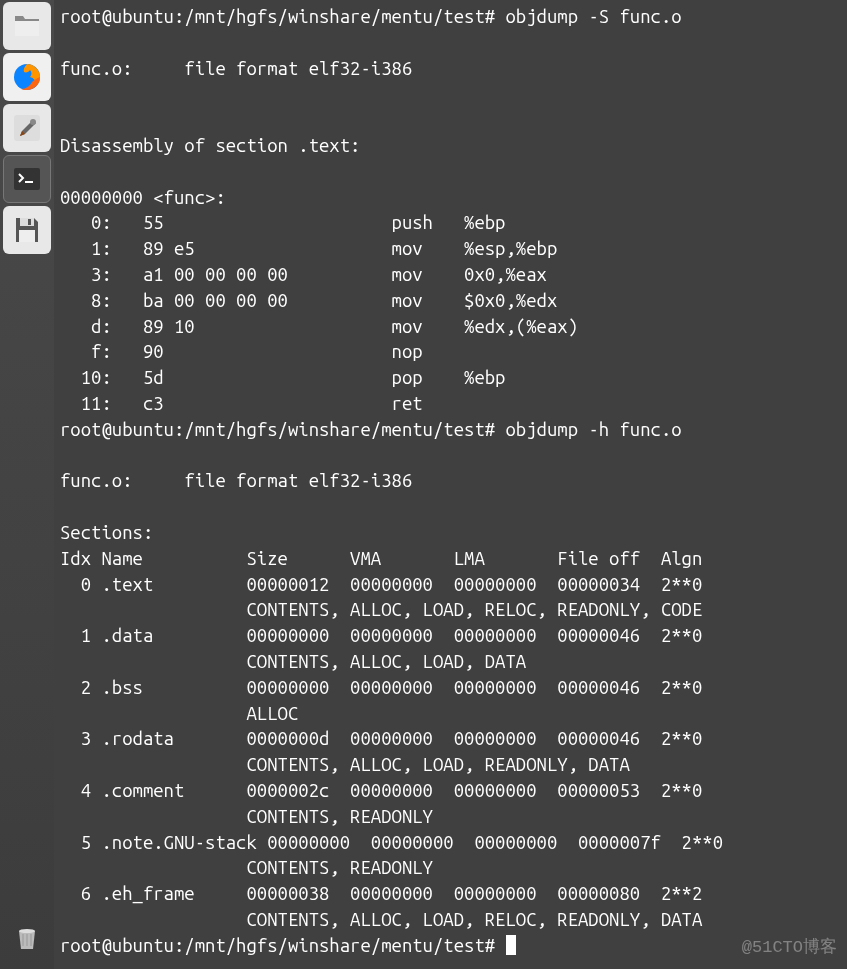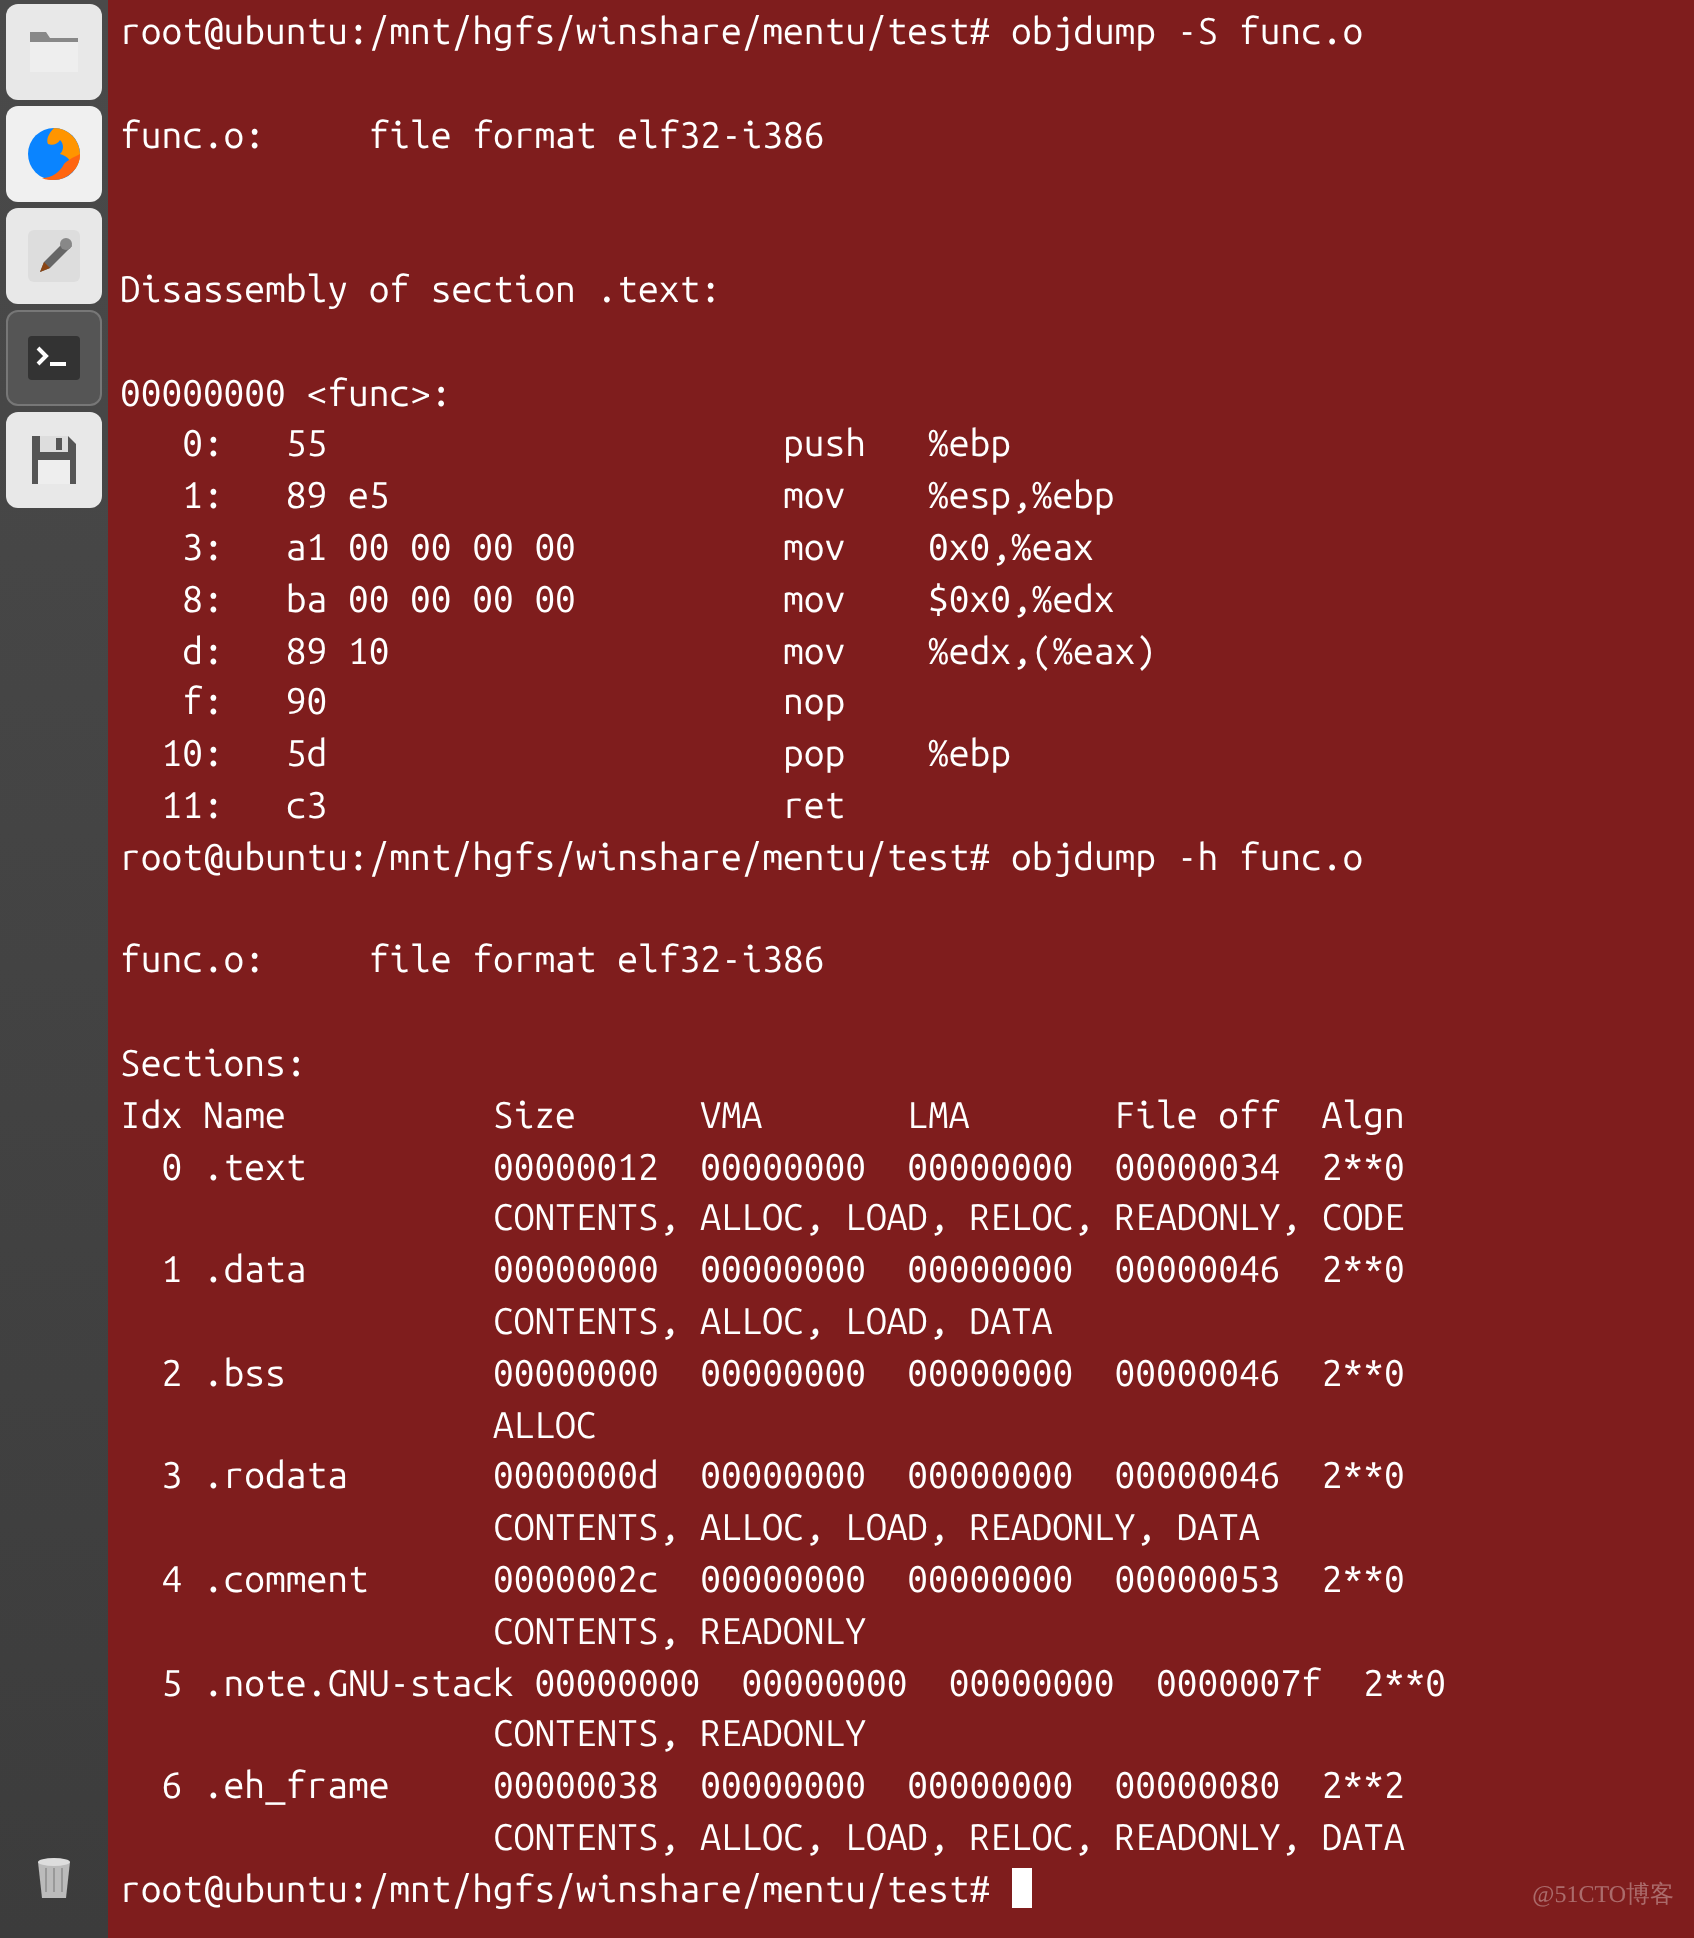--- a/index.html
+++ b/index.html
@@ -45,21 +45,21 @@
     }
     .launcher-icon.active svg {
       fill: #ddd;
     }
     .trash-container {
       margin-top: auto;
       margin-bottom: 8px;
     }
     .terminal {
       flex: 1;
-      background: #7f1d1d;
+      background: #404040;
       color: #ffffff;
       font-size: 18.5px;
       line-height: 25.8px;
       padding: 4px 0 4px 6px;
       white-space: pre;
       font-family: "Ubuntu Mono", "DejaVu Sans Mono", monospace;
       position: relative;
       overflow: hidden;
     }
     .cursor {
@@ -68,22 +68,22 @@
       display: inline-block;
       width: 10px;
       height: 20px;
       vertical-align: -3px;
     }
     .watermark {
       position: absolute;
       bottom: 8px;
       right: 10px;
       color: rgba(255,255,255,0.35);
-      font-size: 12px;
-      font-family: Liberation Serif, serif;
+      font-size: 17px;
+      font-family: Liberation Mono, monospace;
     }
   </style>
 </head>
 <body>
 
 <div class="launcher">
   <div class="launcher-icon">
     <svg viewBox="0 0 32 32">
         <path fill="#888" d="M4 6h8l2 3h14v17H4z"></path>
         <path fill="#eee" d="M4 11h24v15H4z"></path>

